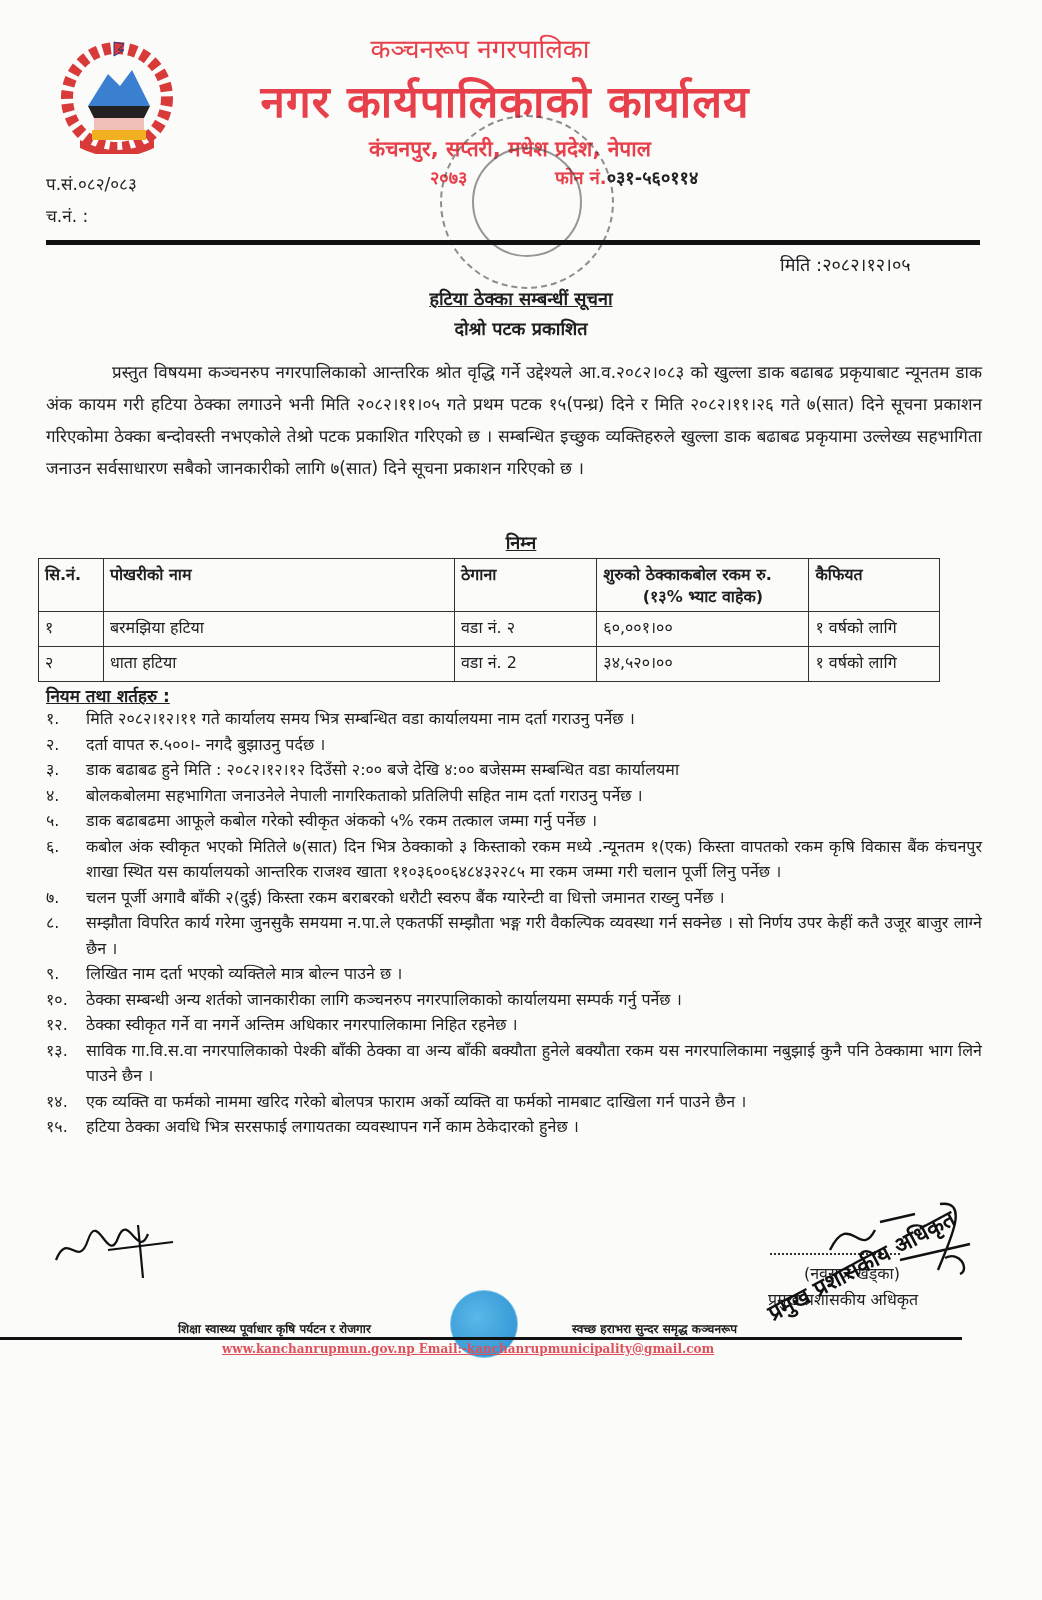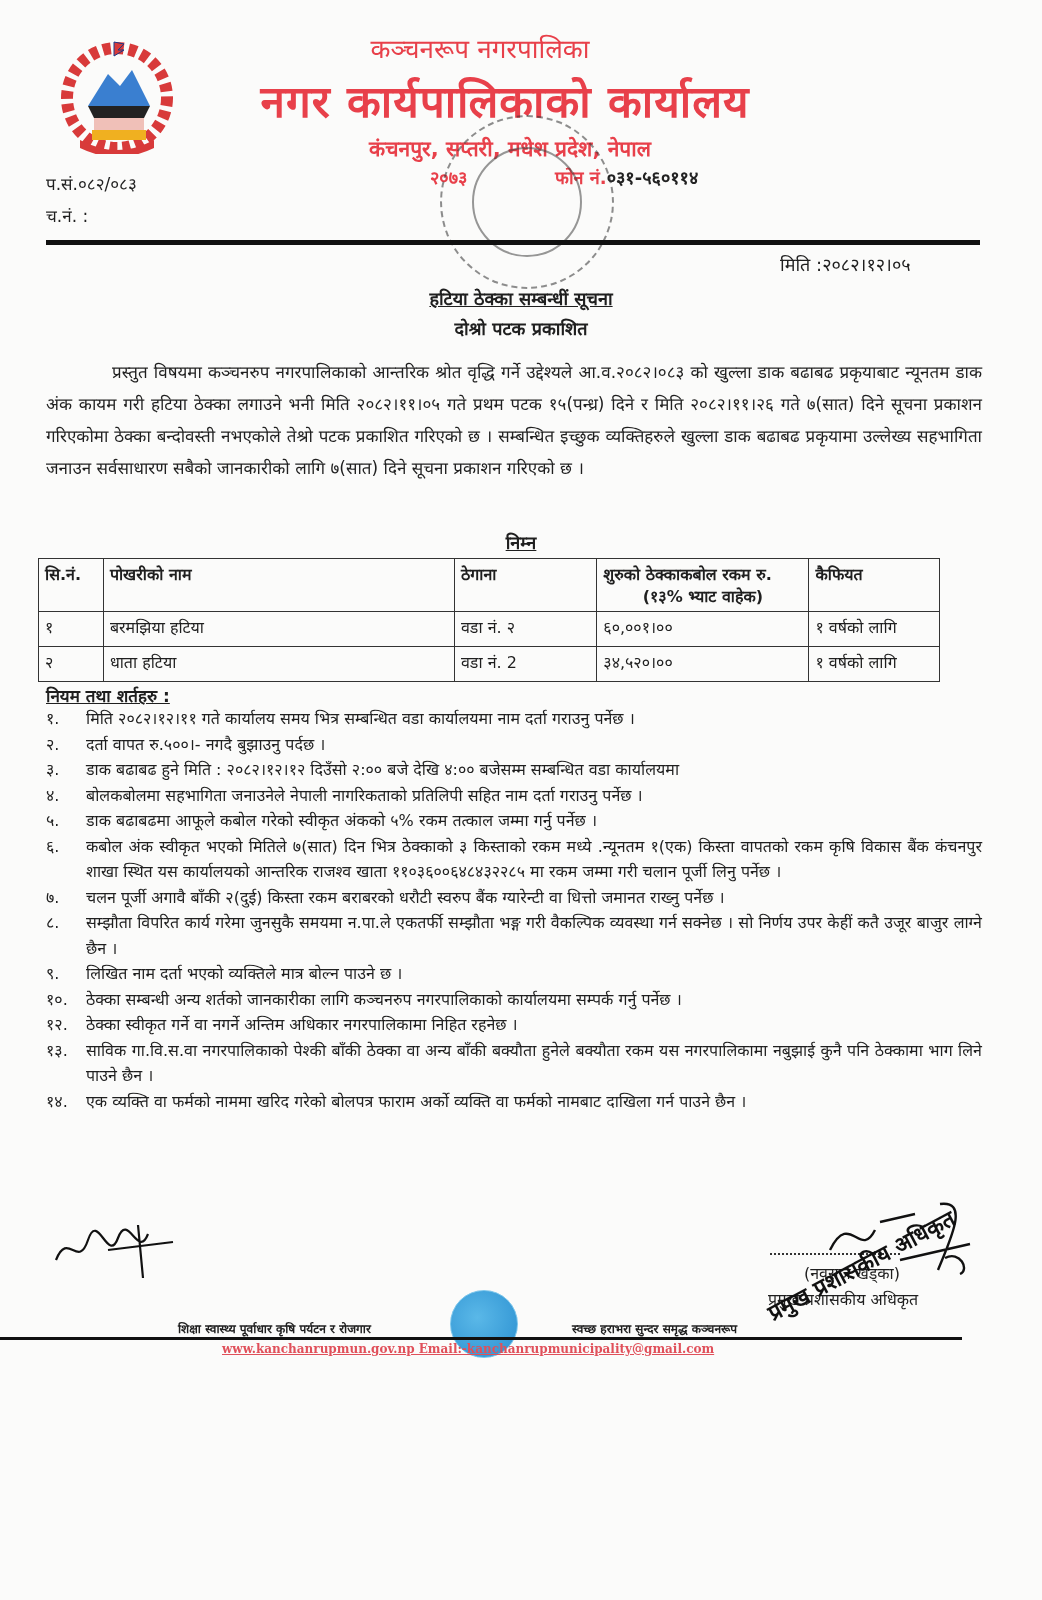--- a/index.html
+++ b/index.html
@@ -171,20 +171,24 @@
       <span class="t">ठेक्का स्वीकृत गर्ने वा नगर्ने अन्तिम अधिकार नगरपालिकामा निहित रहनेछ ।</span>
     </li>
     <li>
       <span class="n">१३.</span>
       <span class="t">साविक गा.वि.स.वा नगरपालिकाको पेश्की बाँकी ठेक्का वा अन्य बाँकी बक्यौता हुनेले बक्यौता रकम यस नगरपालिकामा नबुझाई कुनै पनि ठेक्कामा भाग लिने पाउने छैन ।</span>
     </li>
     <li>
       <span class="n">१४.</span>
       <span class="t">एक व्यक्ति वा फर्मको नाममा खरिद गरेको बोलपत्र फाराम अर्को व्यक्ति वा फर्मको नामबाट दाखिला गर्न पाउने छैन ।</span>
     </li>
+    <li>
+      <span class="n">१५.</span>
+      <span class="t">हटिया ठेक्का अवधि भित्र सरसफाई लगायतका व्यवस्थापन गर्ने काम ठेकेदारको हुनेछ ।</span>
+    </li>
   </ol>
 
 <div class="abs sig-left">
   <svg width="130" height="60" viewBox="0 0 130 60">
       <path d="M8,40 C20,10 30,50 40,20 S60,45 70,18 S90,40 100,14 M60,30 L125,22 M90,5 L95,58" fill="none" stroke="#111" stroke-width="2.2"></path>
     </svg>
 </div>
 <div class="abs sig-right">
   <svg width="160" height="80" viewBox="0 0 160 80">
       <path d="M10,50 C30,10 40,60 55,30 M60,22 L95,14 M80,60 L150,44 M120,4 C150,0 130,40 118,70 M125,58 C140,50 150,70 140,74" fill="none" stroke="#111" stroke-width="2.4"></path>

